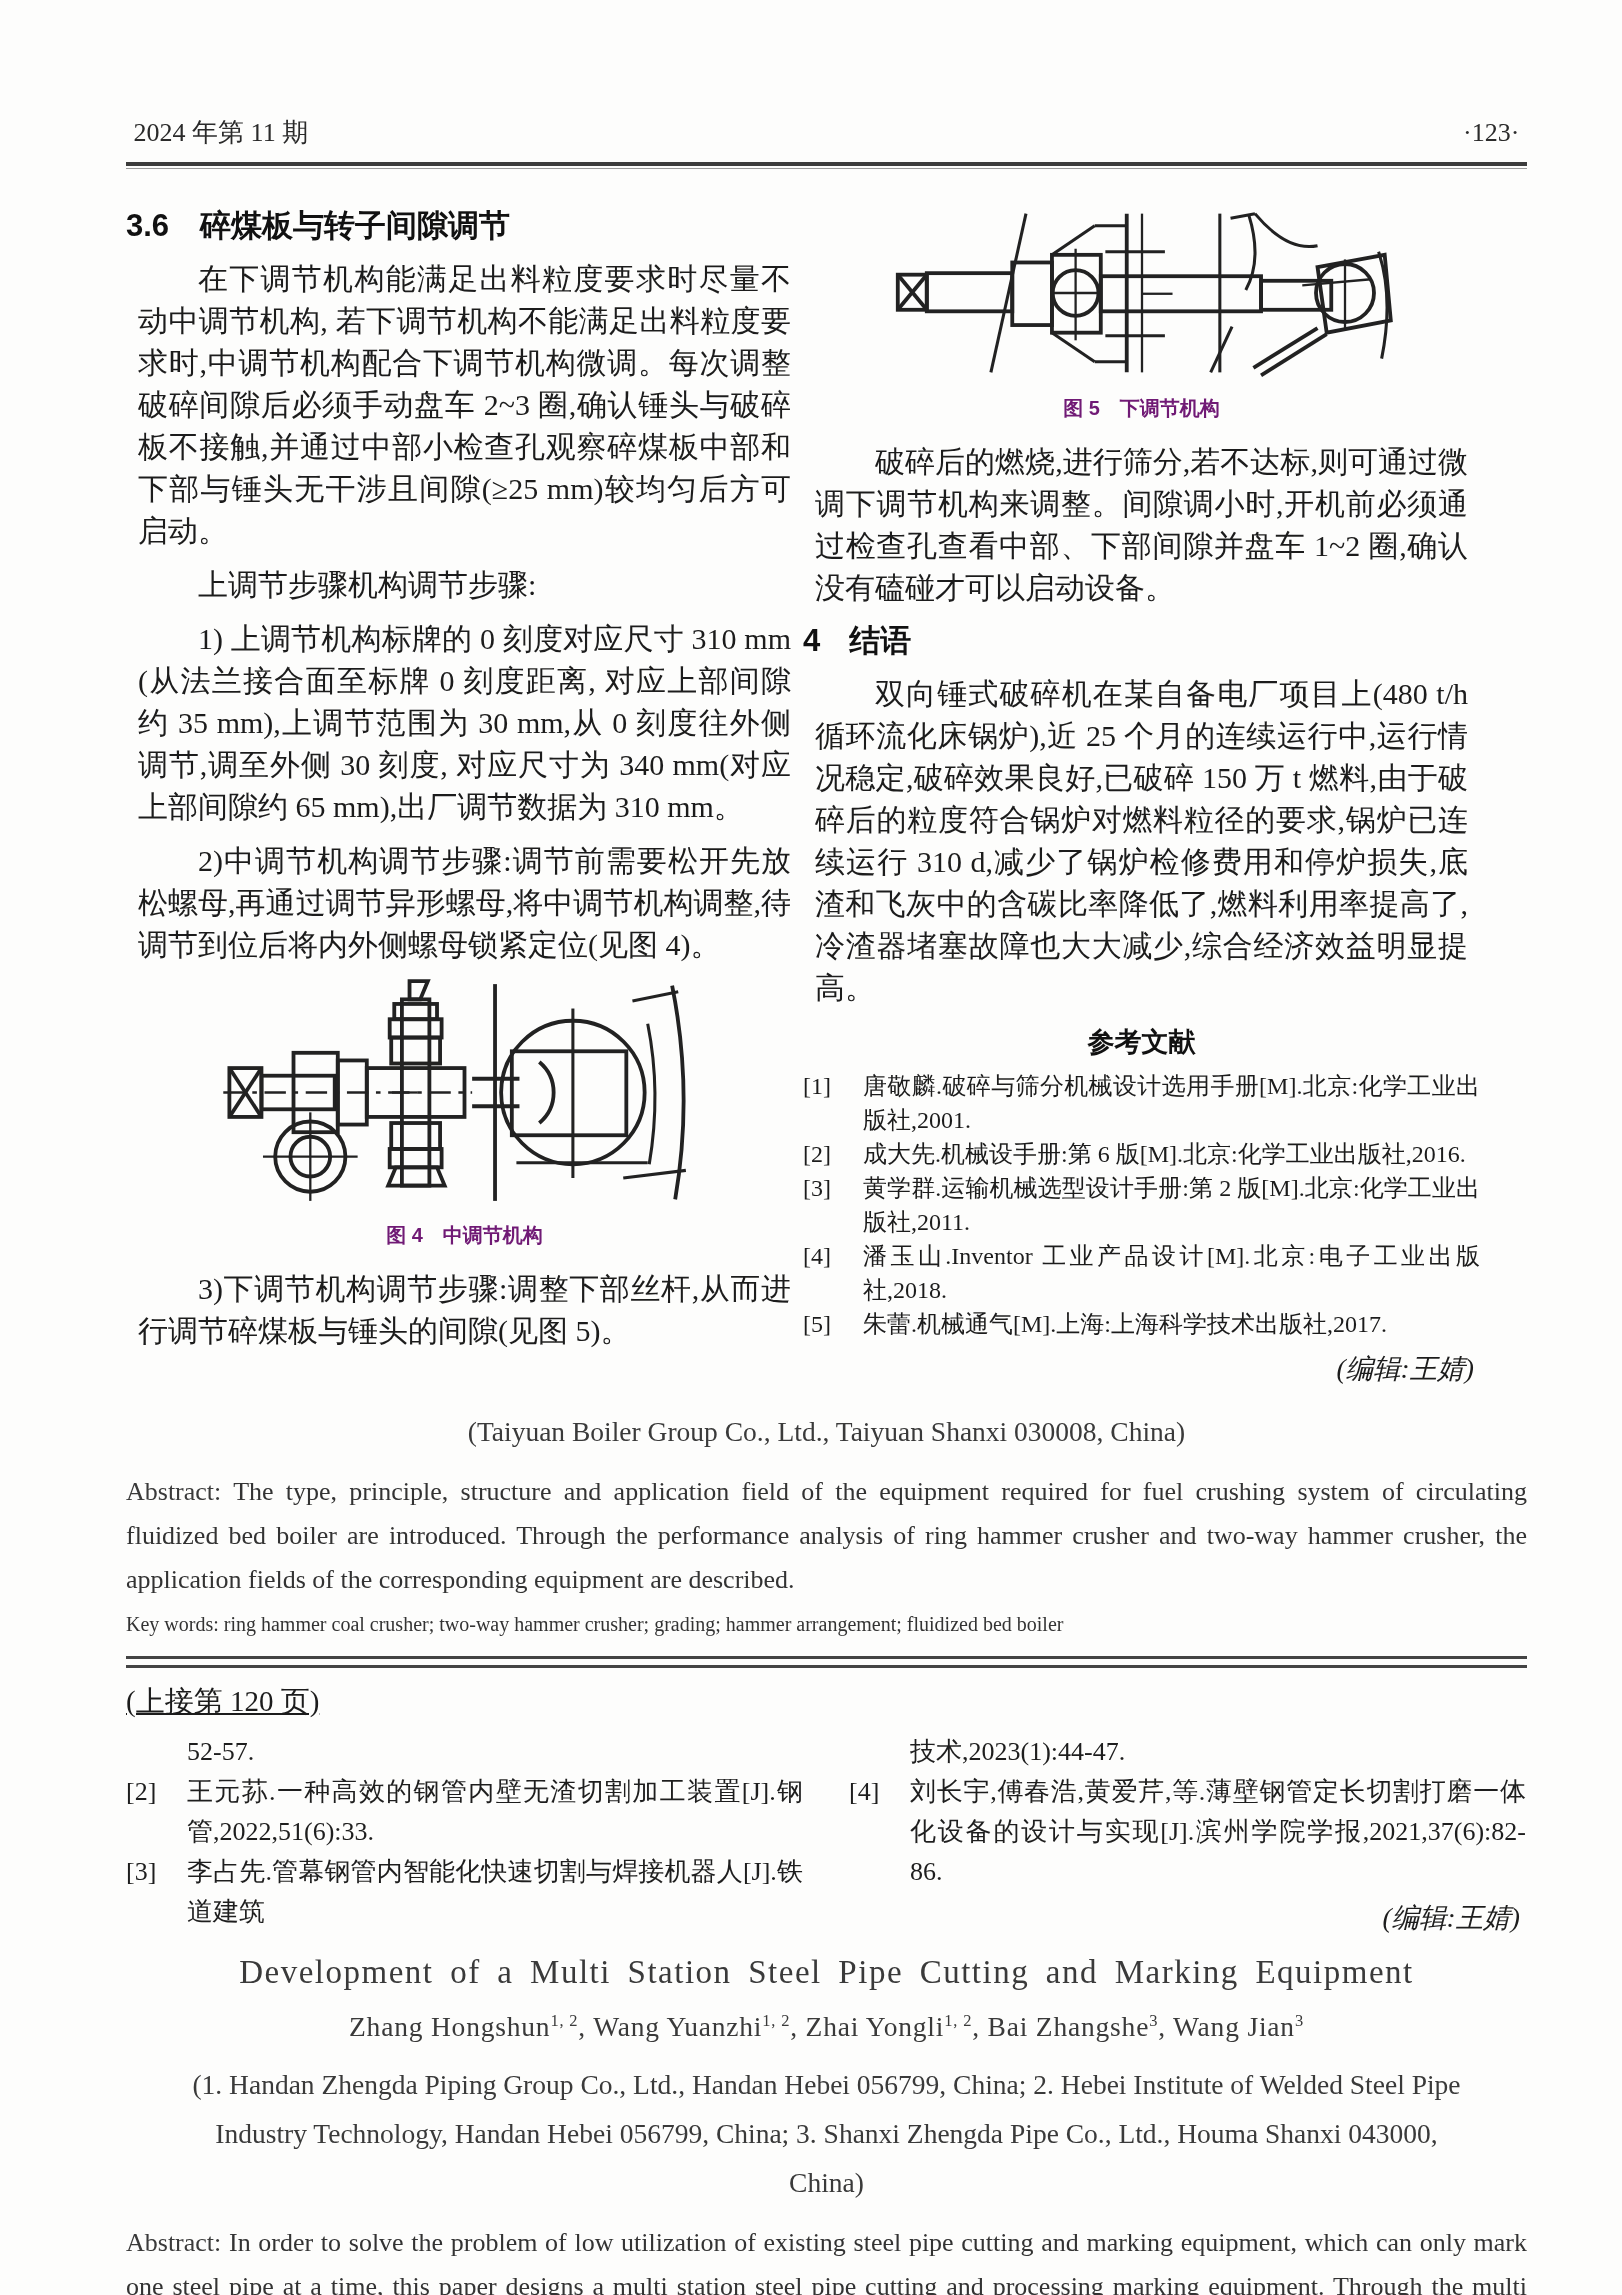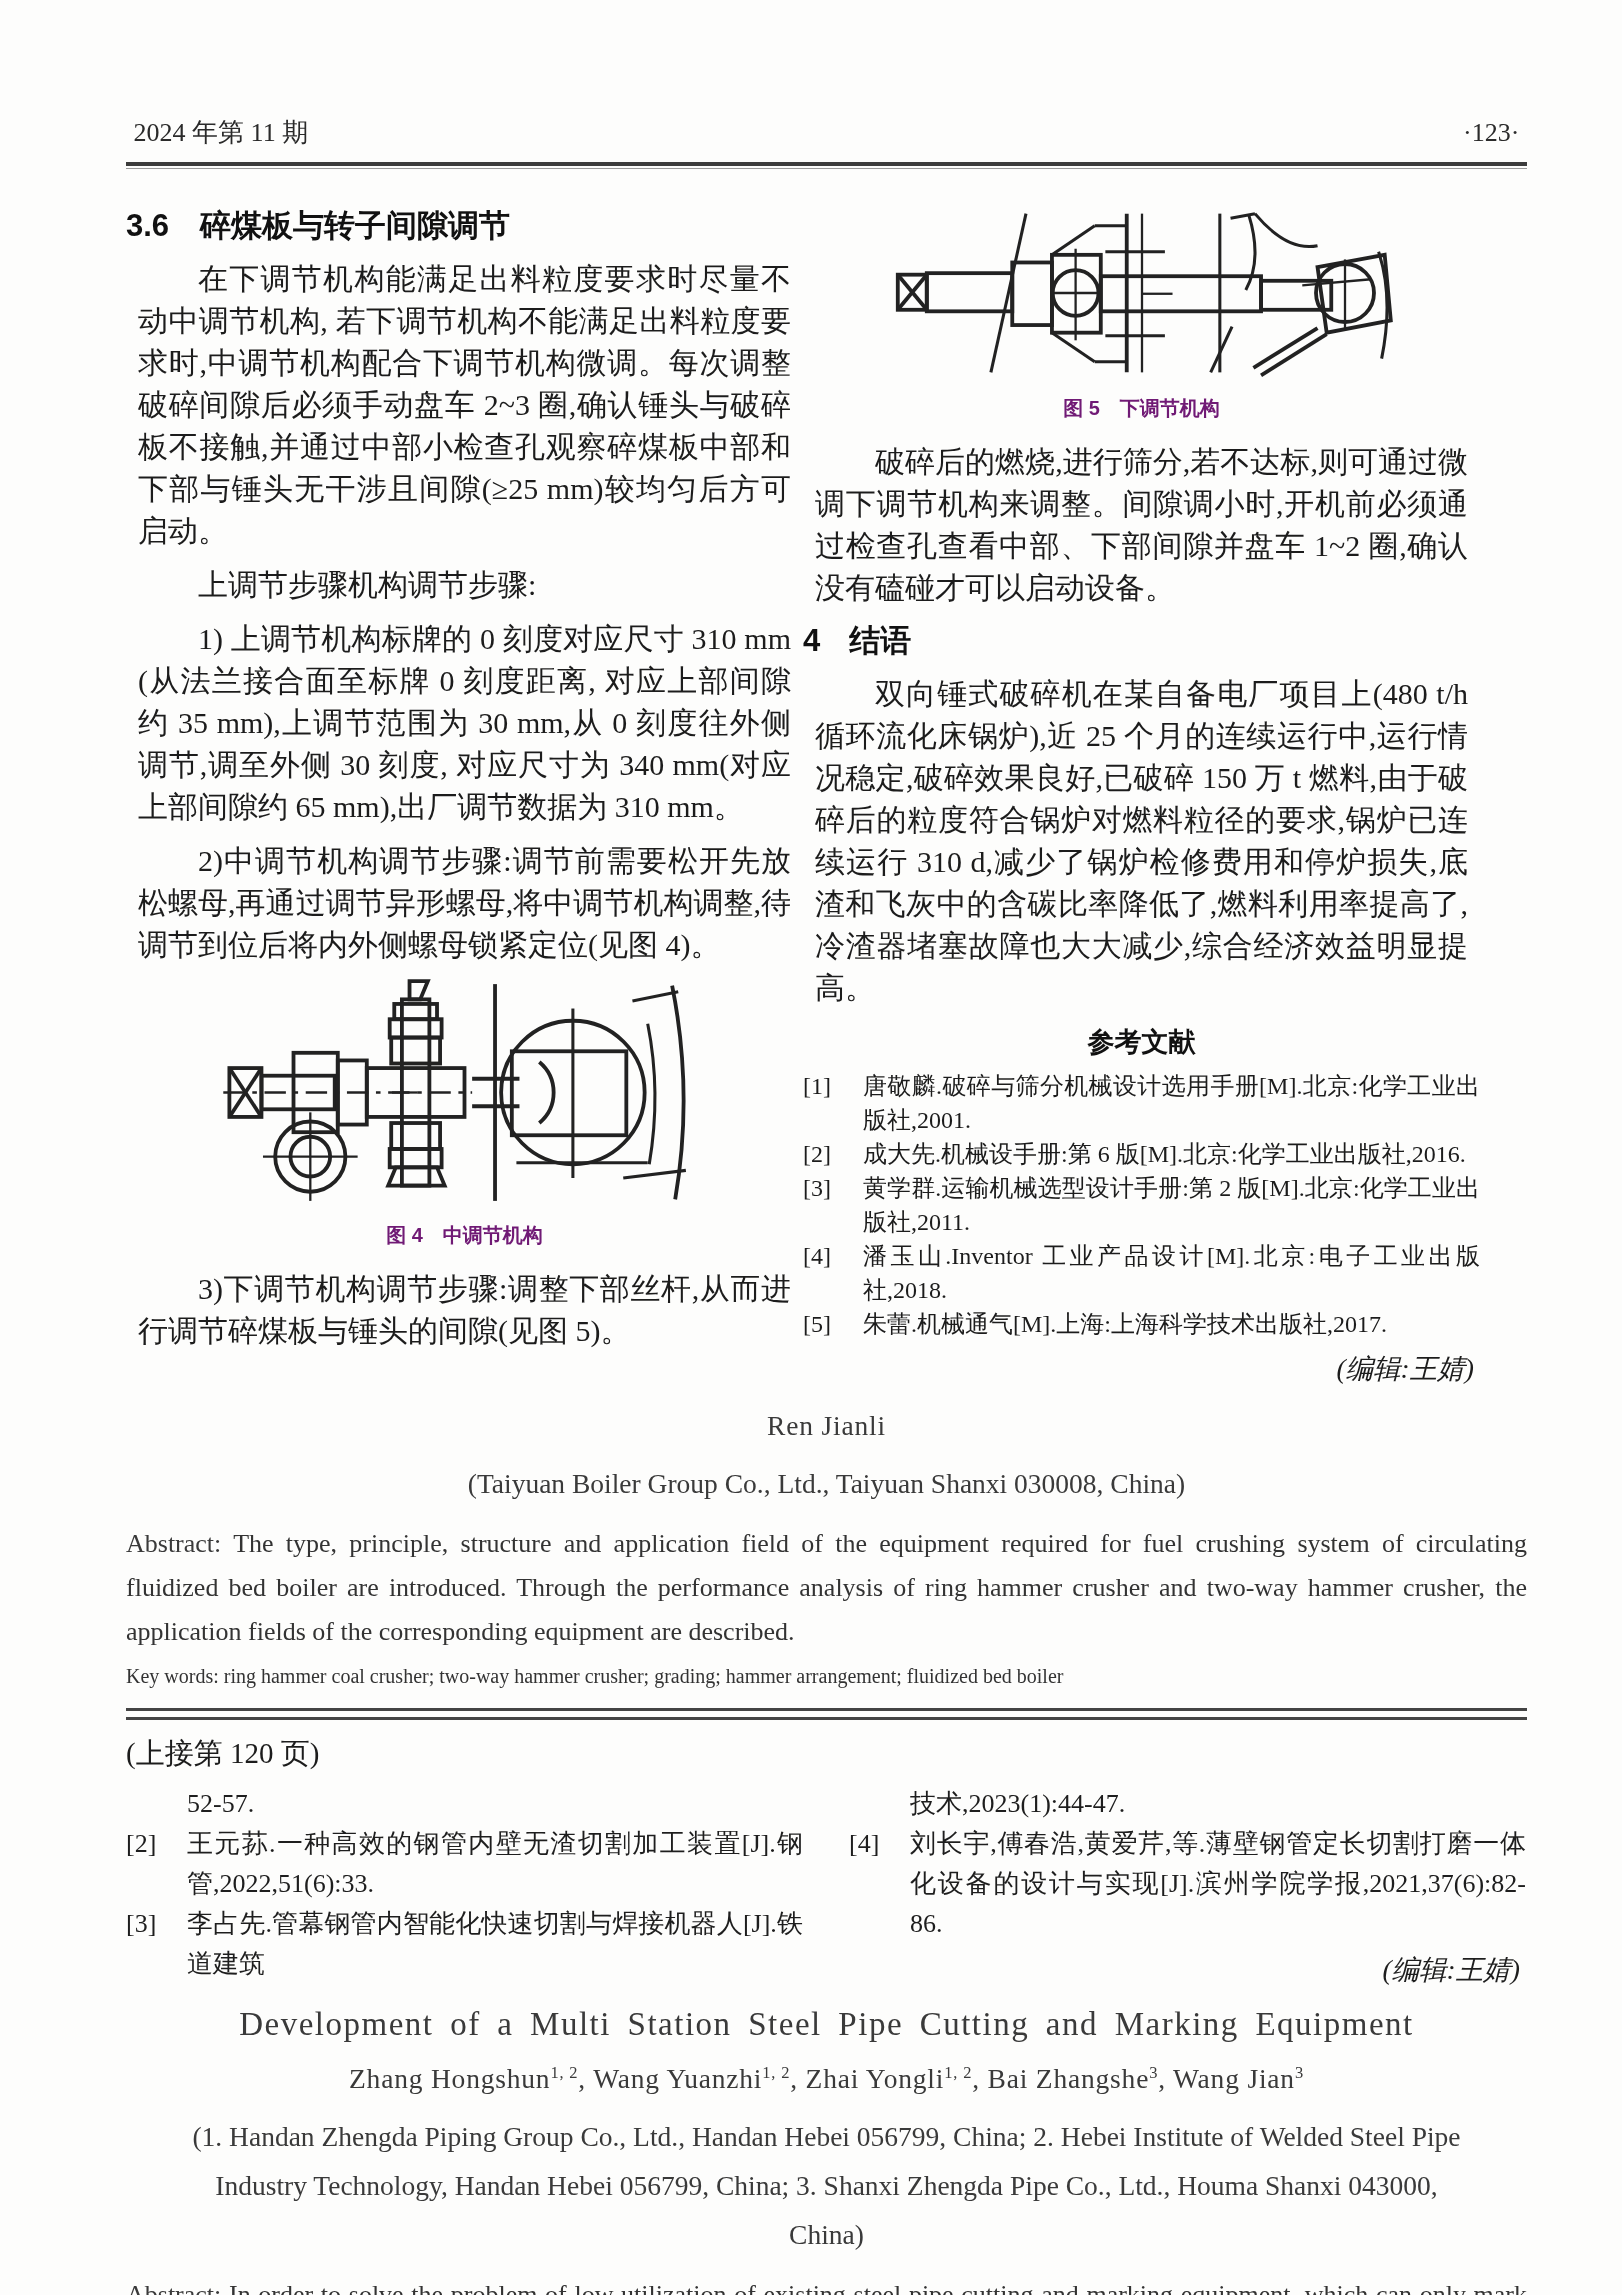--- a/index.html
+++ b/index.html
@@ -43,21 +43,21 @@
             letter-spacing:1.5px;word-spacing:6.9px;margin-top:30.5px;}
   .en-author{font-size:27.5px;text-align:center;color:#3a3a3a;margin-top:20px;letter-spacing:0.8px;}
   .en-affil{font-size:27.5px;text-align:center;color:#3a3a3a;margin:17px auto 0 auto;
             width:92%;line-height:49px;}
   .en-abs{font-size:26px;line-height:44px;text-align:justify;color:#333;margin-top:13.7px;}
   .en-abs .lbl{color:#3a3a3a;}
   .en-kw{font-size:20px;color:#333;margin-top:10.7px;}
 
   
   .dbl{border-top:3.1px solid #444;border-bottom:3.1px solid #444;height:6.1px;margin:20px 0 13.7px 0;}
-  .cont-note{font-size:29px;color:#1c1c1c;}
+  .cont-note{font-size:29px;color:#1c1c1c;text-decoration:underline;}
   .cont-cols{display:flex;gap:46px;margin-top:10.7px;}
   .cont-col{width:677px;flex:0 0 677px;}
   .carry{font-size:26px;line-height:40px;padding-left:61px;}
   .cref{display:flex;font-size:26px;line-height:40px;}
   .cref .no{flex:0 0 61px;}
   .cref .body{flex:1;text-align:justify;}
   sup{font-size:60%;line-height:0;}
 </style>
 </head>
 <body>
@@ -187,21 +187,20 @@
       </div>
       <div class="ref">
         <span class="no">[5]</span>
         <span class="body">朱蕾.机械通气[M].上海:上海科学技术出版社,2017.</span>
       </div>
       <div class="editor">(编辑:王婧)</div>
     </div>
   </div>
 
   <div>
-    <div class="en-author">Ren Jianli</div>
     <div class="en-affil">(Taiyuan Boiler Group Co., Ltd., Taiyuan Shanxi 030008, China)</div>
     <div class="en-abs">
       <span class="lbl">Abstract: </span><span>The type, principle, structure and application field of the equipment required for fuel crushing system of circulating fluidized bed boiler are introduced. Through the performance analysis of ring hammer crusher and two-way hammer crusher, the application fields of the corresponding equipment are described.</span>
     </div>
     <div class="en-kw">
       <span class="lbl">Key words: </span><span>ring hammer coal crusher; two-way hammer crusher; grading; hammer arrangement; fluidized bed boiler</span>
     </div>
   </div>
 
   <div class="dbl"></div>

